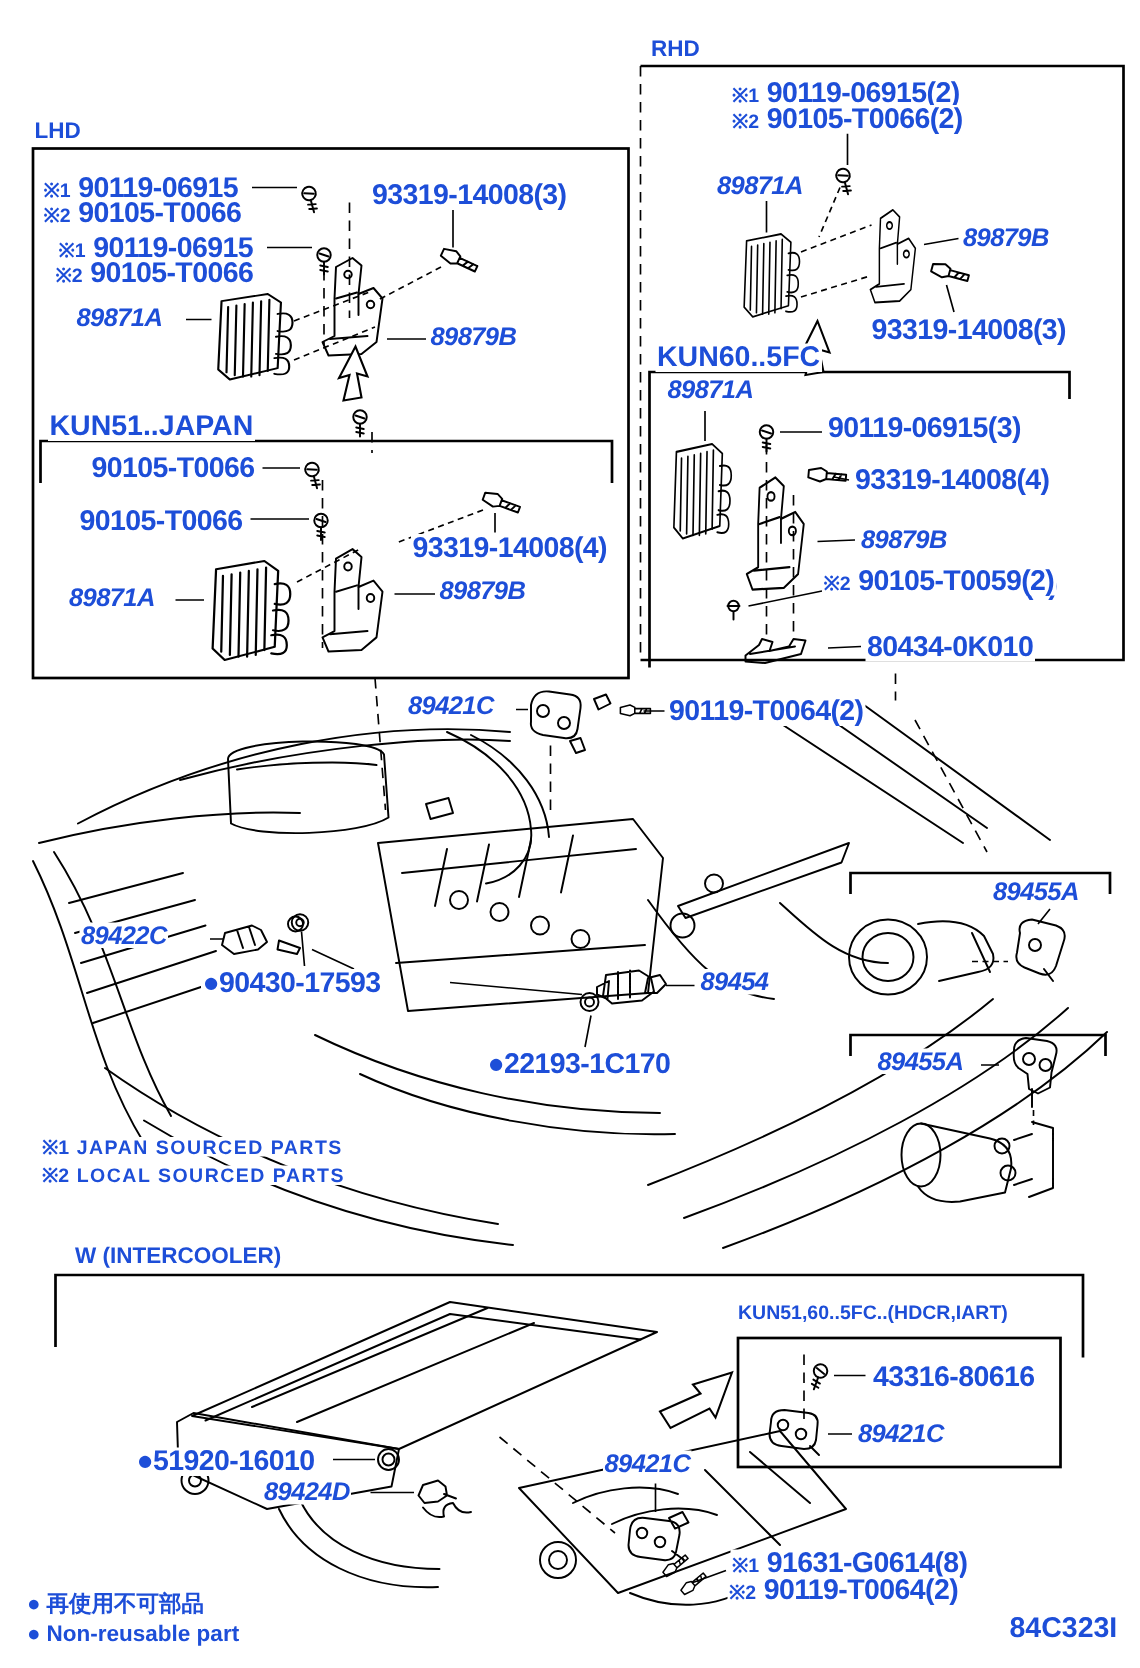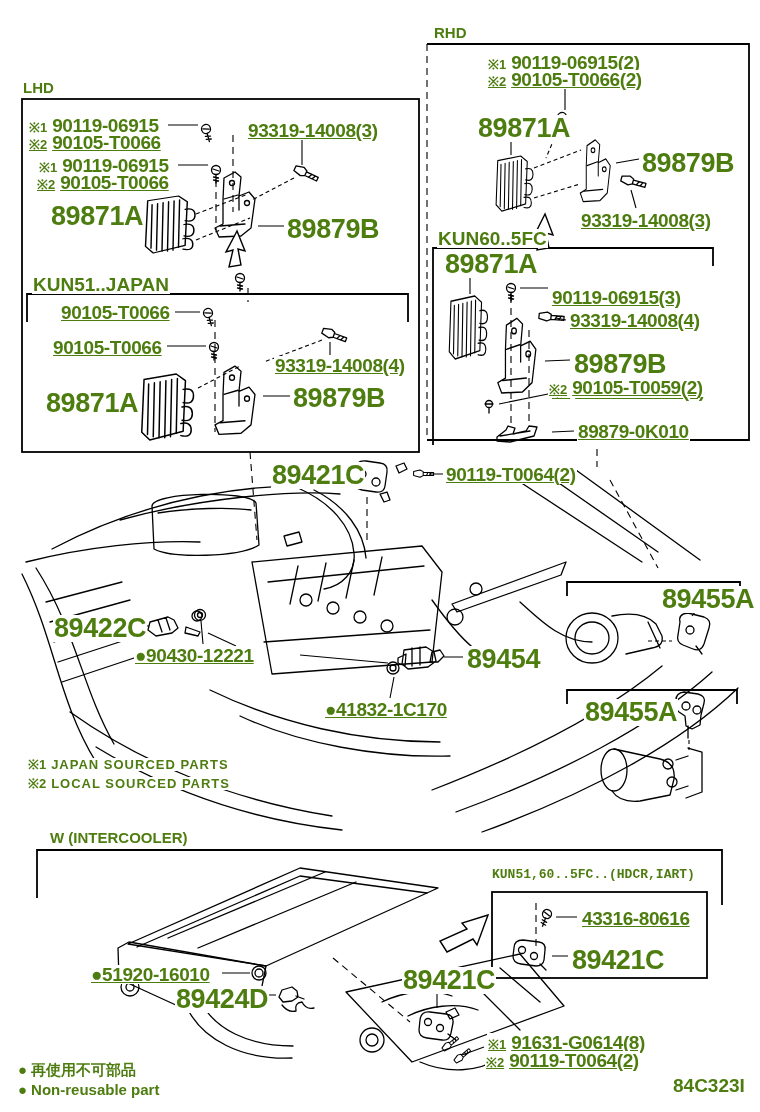--- a/index.html
+++ b/index.html
@@ -5,28 +5,28 @@
   html,body{margin:0;padding:0;background:#888;}
   #canvas{position:relative;width:760px;height:1112px;background:#ffffff;overflow:hidden;
           font-family:"Liberation Sans", sans-serif;}
   svg{position:absolute;left:0;top:0;}
   .art{stroke:#000;fill:none;stroke-width:1.3;stroke-linecap:round;stroke-linejoin:round;}
   .box{stroke:#000;fill:none;stroke-width:1.8;}
   .ldr{stroke:#000;fill:none;stroke-width:1.1;}
   .dsh{stroke:#000;fill:none;stroke-width:1.1;stroke-dasharray:7 5;}
   .dsh2{stroke:#000;fill:none;stroke-width:1.1;stroke-dasharray:4 3;}
   .arrow{stroke:#000;fill:#fff;stroke-width:1.4;}
-  .lbl{position:absolute;font-weight:bold;color:#4d7c0f;white-space:nowrap;line-height:1;
+  .lbl{position:absolute;font-weight:bold;color:#1d4ed8;white-space:nowrap;line-height:1;
        letter-spacing:-0.4px;background:#fff;padding:0 1px;}
-  .s21{font-size:27px;}
-  .s19{font-size:19px;text-decoration:underline;}
+  .s21{font-size:17px;font-style:italic;}
+  .s19{font-size:19px;}
   .s15{font-size:15px;letter-spacing:0;}
   .s14{font-size:19px;letter-spacing:0;}
   .s13{font-size:13px;letter-spacing:1px;}
-  .s13b{font-size:13px;letter-spacing:0;font-family:Liberation Mono, monospace;}
+  .s13b{font-size:13px;letter-spacing:0;}
   .pfx{font-size:13px;letter-spacing:0;margin-right:5px;font-weight:bold;}
   .blt{font-size:15px;margin-right:4px;font-weight:bold;}
 </style>
 </head>
 <body>
 
 <div id="canvas">
 
 <svg width="760" height="1112" viewBox="0 0 760 1112">
   <defs>
@@ -238,33 +238,33 @@
 
 <span class="lbl s15" style="left:433px;top:25px">RHD</span>
 <span class="lbl s19" style="left:487px;top:53px"><span class="pfx">※1</span><span>90119-06915(2)</span></span>
 <span class="lbl s19" style="left:487px;top:70px"><span class="pfx">※2</span><span>90105-T0066(2)</span></span>
 <span class="lbl s21" style="left:477px;top:115px">89871A</span>
 <span class="lbl s21" style="left:641px;top:150px">89879B</span>
 <span class="lbl s19" style="left:580px;top:211px">93319-14008(3)</span>
 
 <span class="lbl s14" style="left:437px;top:229px">KUN60..5FC</span>
 <span class="lbl s21" style="left:444px;top:251px">89871A</span>
-<span class="lbl s19" style="left:551px;top:288px">90119-06915(3)</span>
+<span class="lbl s19" style="left:551px;top:276px">90119-06915(3)</span>
 <span class="lbl s19" style="left:569px;top:311px">93319-14008(4)</span>
 <span class="lbl s21" style="left:573px;top:351px">89879B</span>
 <span class="lbl s19" style="left:551px;top:381px"><span class="pfx">※1</span><span>53525-80612(2)</span></span>
 <span class="lbl s19" style="left:548px;top:378px"><span class="pfx">※2</span><span>90105-T0059(2)</span></span>
-<span class="lbl s19" style="left:577px;top:422px">89879-0K010</span>
+<span class="lbl s19" style="left:577px;top:422px">80434-0K010</span>
 
 <span class="lbl s21" style="left:271px;top:462px">89421C</span>
 <span class="lbl s19" style="left:445px;top:465px">90119-T0064(2)</span>
 <span class="lbl s21" style="left:53px;top:615px">89422C</span>
-<span class="lbl s19" style="left:134px;top:646px">●90430-12221</span>
+<span class="lbl s19" style="left:134px;top:646px">●90430-17593</span>
 <span class="lbl s21" style="left:466px;top:646px">89454</span>
-<span class="lbl s19" style="left:324px;top:700px">●41832-1C170</span>
+<span class="lbl s19" style="left:324px;top:700px">●22193-1C170</span>
 <span class="lbl s21" style="left:661px;top:586px">89455A</span>
 <span class="lbl s21" style="left:584px;top:699px">89455A</span>
 
 <span class="lbl s13" style="left:27px;top:758px"><span class="pfx">※1</span><span>JAPAN SOURCED PARTS</span></span>
 <span class="lbl s13" style="left:27px;top:777px"><span class="pfx">※2</span><span>LOCAL SOURCED PARTS</span></span>
 
 <span class="lbl s15" style="left:49px;top:830px">W (INTERCOOLER)</span>
 <span class="lbl s19" style="left:90px;top:965px">●51920-16010</span>
 <span class="lbl s21" style="left:175px;top:986px">89424D</span>
 <span class="lbl s21" style="left:402px;top:967px">89421C</span>

